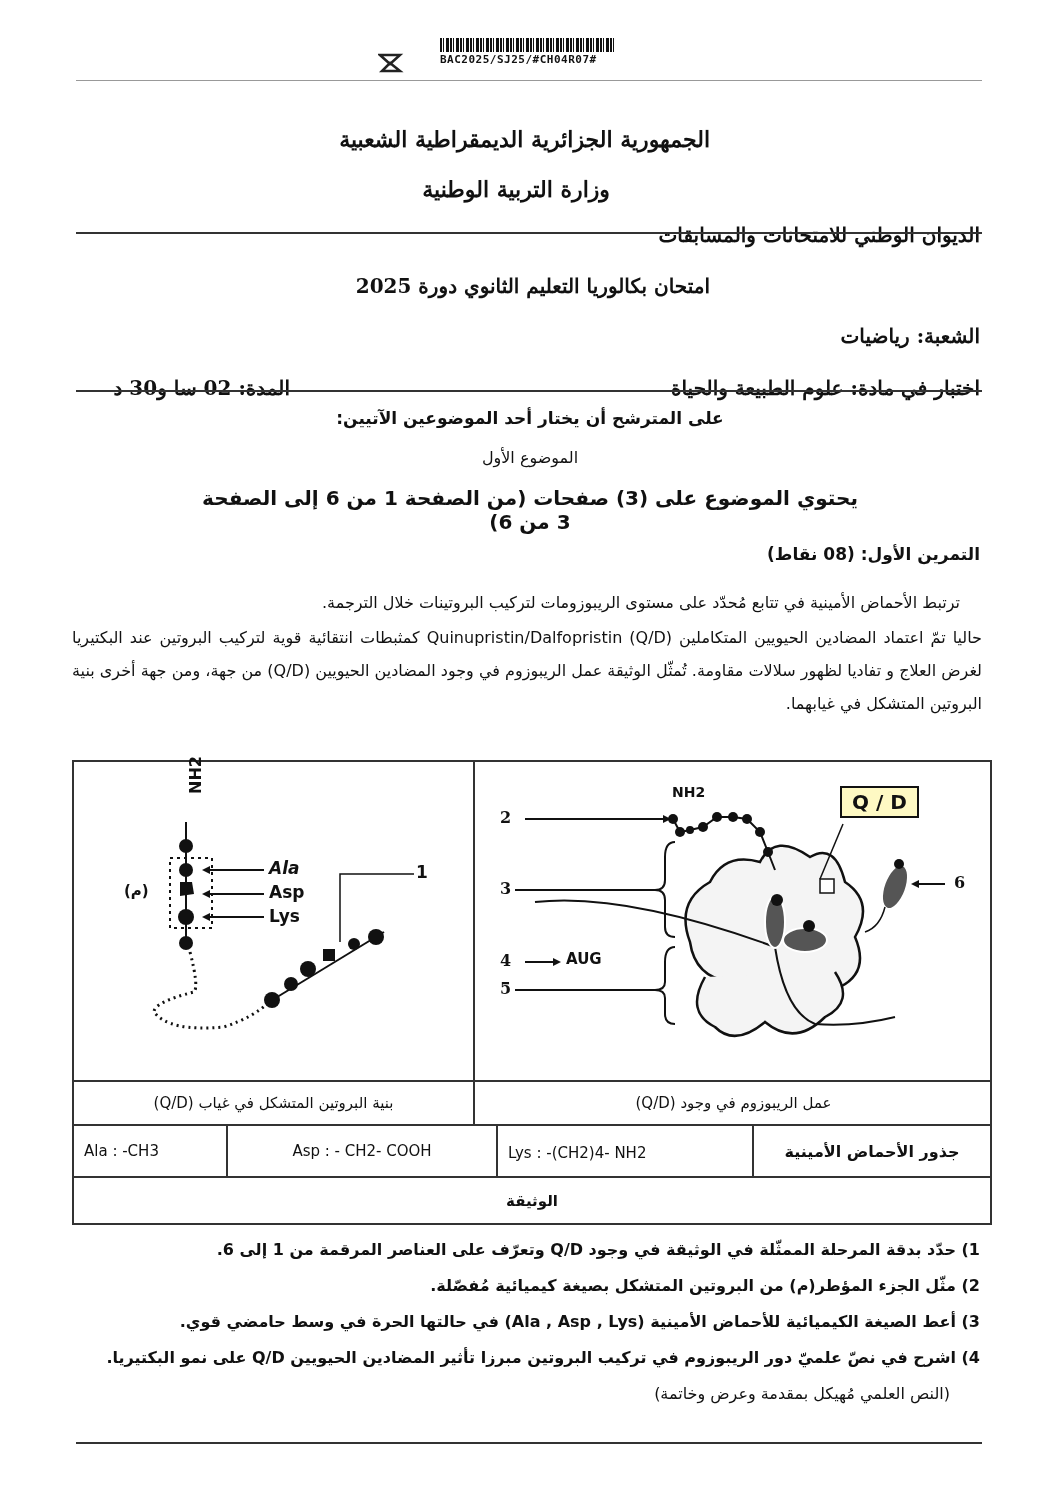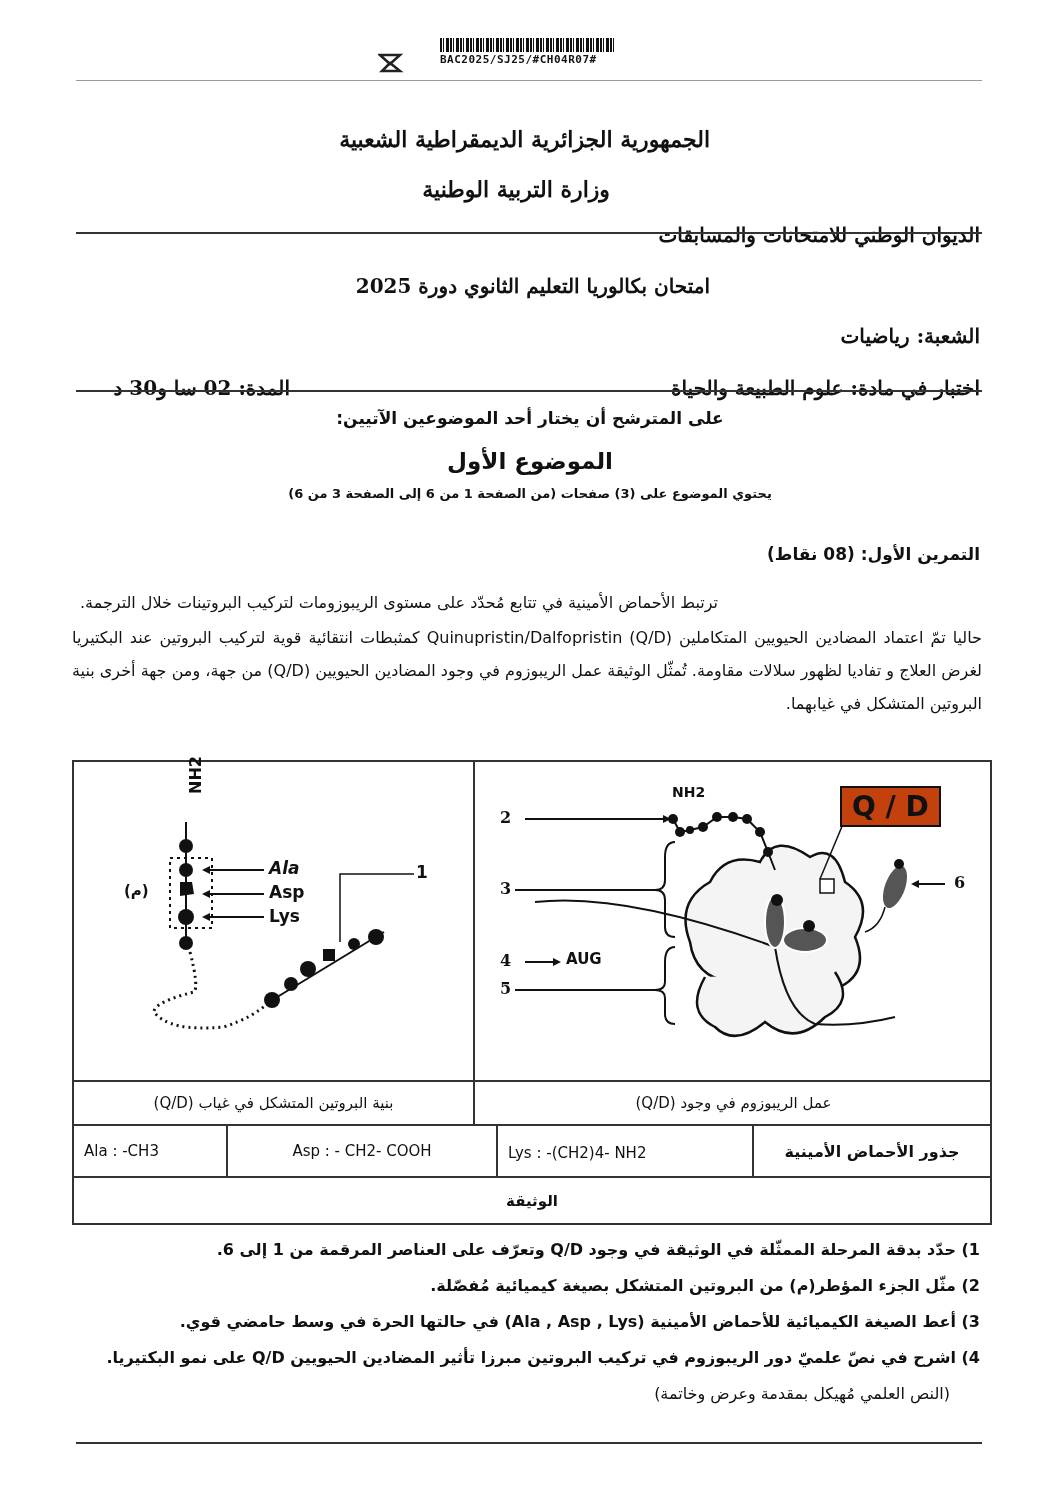--- a/index.html
+++ b/index.html
@@ -36,25 +36,25 @@
 <div class="abs rtl serif h-main" style="left:380px; top:148px; width:230px; text-align:right; font-size:22px;">وزارة التربية الوطنية</div>
 <div class="abs rtl serif h-main" style="left:560px; top:195px; width:420px; text-align:right;">الديوان الوطني للامتحانات والمسابقات</div>
 <div class="hr" style="left:76px; top:232px; width:906px;"></div>
 <div class="abs rtl serif h-main" style="left:330px; top:246px; width:380px; text-align:right;">امتحان بكالوريا التعليم الثانوي دورة 2025</div>
 <div class="abs rtl serif h-main" style="left:700px; top:296px; width:280px; text-align:right;">الشعبة: رياضيات</div>
 <div class="abs rtl serif h-main" style="left:540px; top:348px; width:440px; text-align:right;">اختبار في مادة: علوم الطبيعة والحياة</div>
 <div class="abs rtl serif h-main" style="left:90px; top:348px; width:200px; text-align:right;">المدة: 02 سا و30 د</div>
 <div class="hr" style="left:76px; top:390px; width:906px;"></div>
 
 <div class="abs rtl" style="left:250px; top:408px; width:560px; text-align:center; font-weight:bold; font-size:17px;">على المترشح أن يختار أحد الموضوعين الآتيين:</div>
-<div class="abs rtl" style="left:250px; top:448px; width:560px; text-align:center; font-weight:bold; font-size:23px;">الموضوع الأول</div>
-<div class="abs rtl" style="left:200px; top:486px; width:660px; text-align:center; font-weight:bold; font-size:13px;">يحتوي الموضوع على (3) صفحات (من الصفحة 1 من 6 إلى الصفحة 3 من 6)</div>
+<div class="abs rtl" style="left:250px; top:448px; width:560px; text-align:center; font-weight:normal; font-size:16px;">الموضوع الأول</div>
+<div class="abs rtl" style="left:200px; top:486px; width:660px; text-align:center; font-weight:bold; font-size:20px;">يحتوي الموضوع على (3) صفحات (من الصفحة 1 من 6 إلى الصفحة 3 من 6)</div>
 
 <div class="abs rtl" style="left:600px; top:544px; width:380px; text-align:right; font-weight:bold; font-size:17px;">التمرين الأول: (08 نقاط)</div>
-<div class="abs rtl bodytext" style="left:80px; top:586px; width:880px; text-align:left;">ترتبط الأحماض الأمينية في تتابع مُحدّد على مستوى الريبوزومات لتركيب البروتينات خلال الترجمة.</div>
+<div class="abs rtl bodytext" style="left:80px; top:586px; width:880px; text-align:right;">ترتبط الأحماض الأمينية في تتابع مُحدّد على مستوى الريبوزومات لتركيب البروتينات خلال الترجمة.</div>
 <div class="abs rtl bodytext" style="left:72px; top:621px; width:910px;">حاليا تمّ اعتماد المضادين الحيويين المتكاملين Quinupristin/Dalfopristin (Q/D) كمثبطات انتقائية قوية لتركيب البروتين عند البكتيريا لغرض العلاج و تفاديا لظهور سلالات مقاومة. تُمثّل الوثيقة عمل الريبوزوم في وجود المضادين الحيويين (Q/D) من جهة، ومن جهة أخرى بنية البروتين المتشكل في غيابهما.</div>
 
 <div class="doc">
   <div class="vline" style="left:399px; top:0; height:362px;"></div>
   <div class="hline" style="top:318px;"></div>
   <div class="hline" style="top:362px;"></div>
   <div class="hline" style="top:414px;"></div>
   <div class="vline" style="left:152px; top:362px; height:52px;"></div>
   <div class="vline" style="left:422px; top:362px; height:52px;"></div>
   <div class="vline" style="left:678px; top:362px; height:52px;"></div>
@@ -120,21 +120,21 @@
     <path d="M200 185 Q 190 185 190 200 L 190 220 Q 190 228 180 228 Q 190 228 190 236 L 190 252 Q 190 262 200 262" fill="none" stroke="#111" stroke-width="2"></path>
     <line x1="40" y1="228" x2="180" y2="228" stroke="#111" stroke-width="2"></line>
     <line x1="50" y1="200" x2="82" y2="200" stroke="#111" stroke-width="2"></line>
     <polygon points="86,200 78,196 78,204" fill="#111"></polygon>
     <line x1="470" y1="122" x2="440" y2="122" stroke="#111" stroke-width="2"></line>
     <polygon points="436,122 444,118 444,126" fill="#111"></polygon>
     <line x1="368" y1="62" x2="345" y2="117" stroke="#111" stroke-width="1.5"></line>
     <path d="M410 145 Q 405 165 390 170" fill="none" stroke="#111" stroke-width="1.5"></path>
   </svg>
   <div class="abs" style="left:598px; top:22px; font-weight:bold; font-size:14px;">NH2</div>
-  <div class="abs" style="left:766px; top:24px; border:2px solid #111; padding:2px 10px; font-weight:bold; font-size:28px; background:#c2410c;">Q / D</div>
+  <div class="abs" style="left:766px; top:24px; border:2px solid #111; padding:2px 10px; font-weight:bold; font-size:20px; background:#fef9c3;">Q / D</div>
   <div class="abs" style="left:492px; top:188px; font-weight:bold; font-size:15px;">AUG</div>
   <div class="abs serif" style="left:426px; top:46px; font-weight:bold; font-size:16px;">2</div>
   <div class="abs serif" style="left:426px; top:117px; font-weight:bold; font-size:16px;">3</div>
   <div class="abs serif" style="left:426px; top:189px; font-weight:bold; font-size:16px;">4</div>
   <div class="abs serif" style="left:426px; top:217px; font-weight:bold; font-size:16px;">5</div>
   <div class="abs serif" style="left:880px; top:111px; font-weight:bold; font-size:16px;">6</div>
 
   <div class="cell rtl" style="left:401px; top:320px; width:517px; height:42px;">عمل الريبوزوم في وجود (Q/D)</div>
   <div class="cell rtl" style="left:0; top:320px; width:399px; height:42px;">بنية البروتين المتشكل في غياب (Q/D)</div>
 

